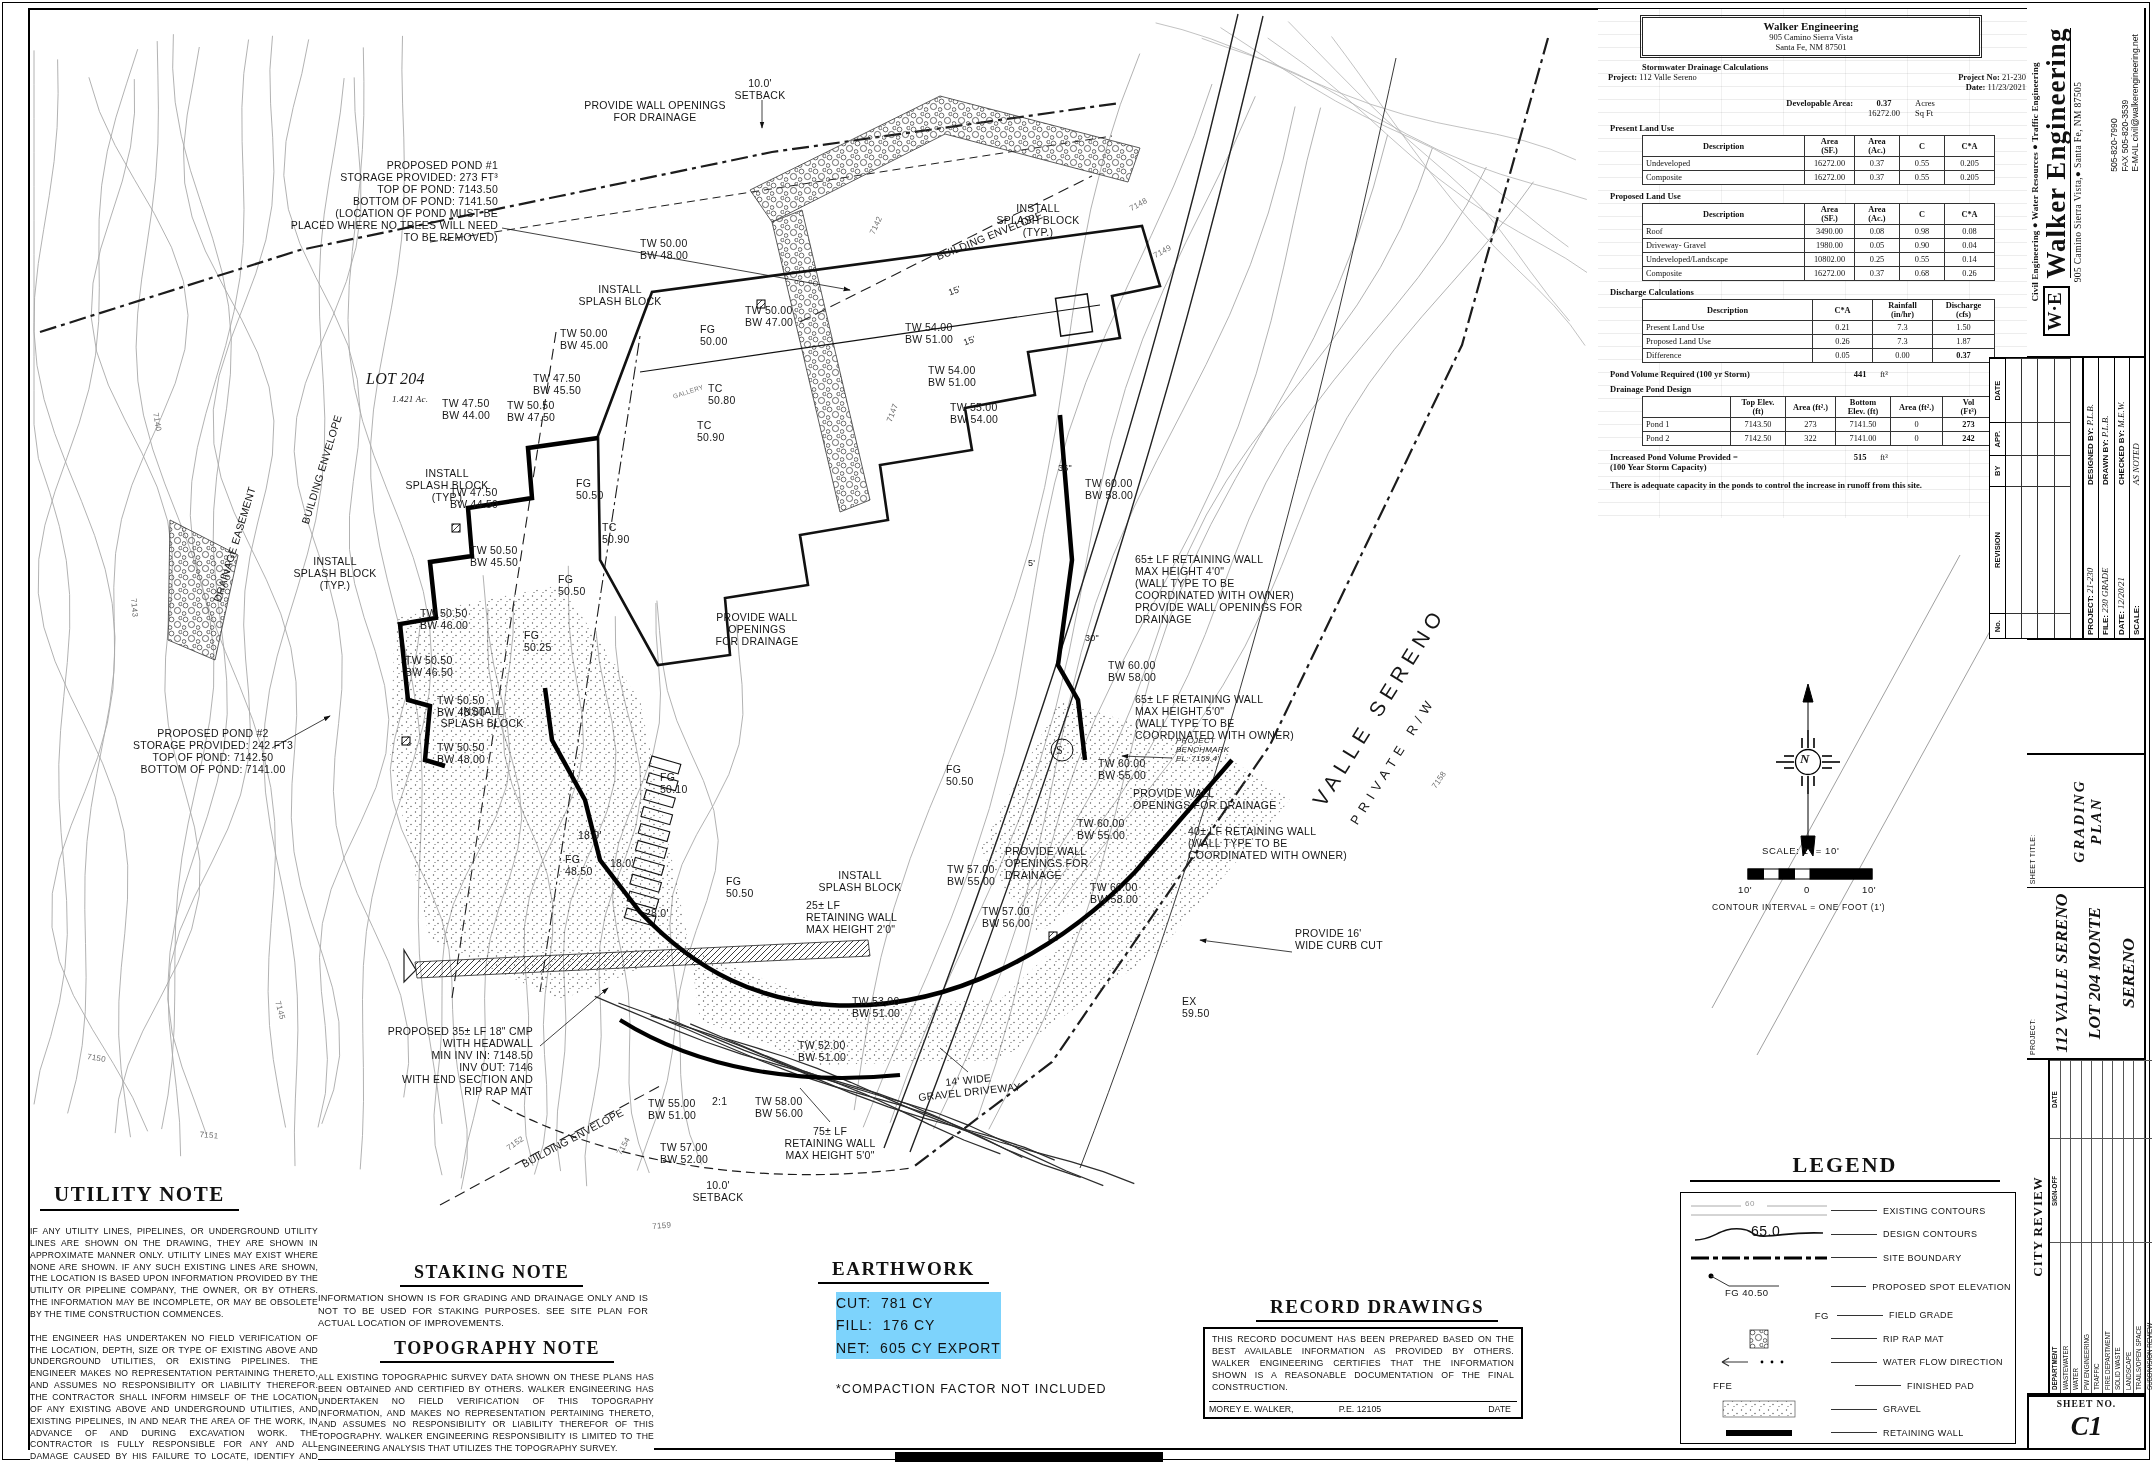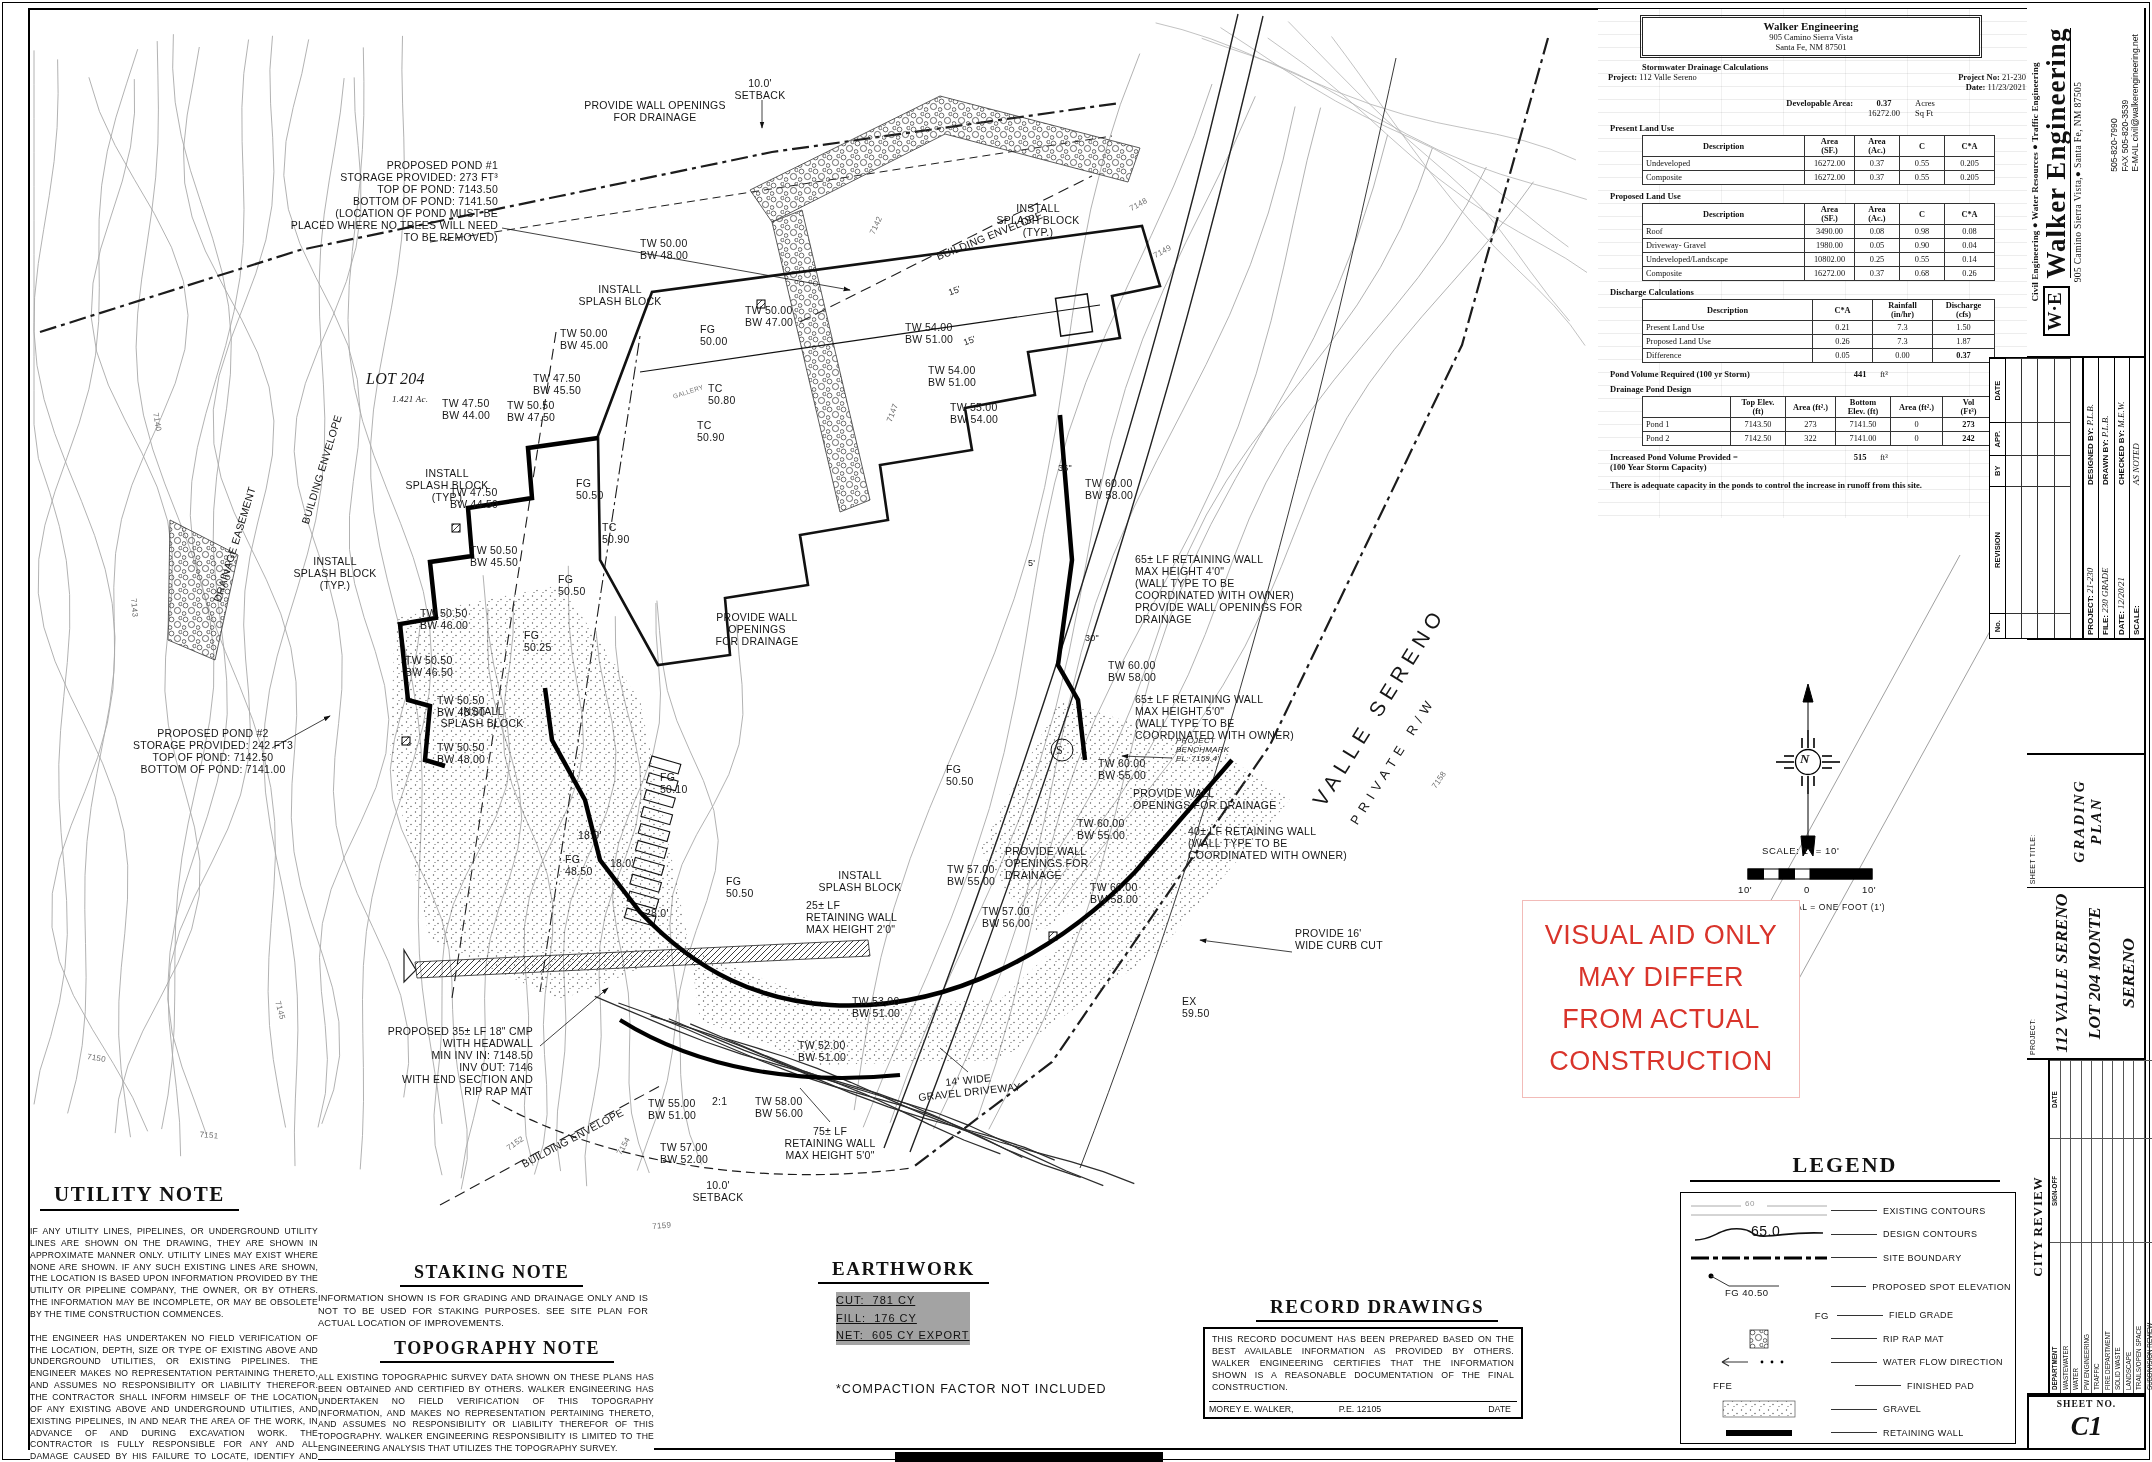--- a/index.html
+++ b/index.html
@@ -103,21 +103,21 @@
 
   
   #compass{position:absolute;left:1700px;top:660px;width:230px;height:260px;z-index:3;}
   #compass .txt{position:absolute;font-size:9.5px;letter-spacing:.6px;white-space:nowrap;}
 
   
   .note-title{position:absolute;z-index:5;font-family:"Liberation Serif",serif;font-weight:bold;
       border-bottom:2px solid #000;padding:0 14px 2px 14px;letter-spacing:1.5px;background:#fff;white-space:nowrap;}
   .note-body{position:absolute;z-index:5;font-size:9.2px;line-height:1.38;letter-spacing:.2px;
       white-space:pre-line;background:#fff;text-align:justify;}
-  #earthwork-lines{position:absolute;z-index:5;font-size:11px;line-height:1.6;letter-spacing:1px;white-space:pre;background:#a3a3a3;text-decoration:underline;}
+  #earthwork-lines{position:absolute;z-index:5;font-size:14px;line-height:1.6;letter-spacing:1px;white-space:pre;background:#7dd3fc;}
   #compaction{position:absolute;z-index:5;font-size:12.5px;letter-spacing:1px;background:#fff;}
   #record-box{position:absolute;left:1203px;top:1327px;width:320px;height:92px;border:2.5px solid #000;
       background:#fff;z-index:5;padding:5px 7px 0 7px;box-sizing:border-box;}
   #record-box .bd{font-size:8.8px;line-height:1.35;letter-spacing:.2px;text-align:justify;}
   #record-sig{position:absolute;left:4px;right:4px;bottom:3px;border-top:1px solid #000;
       display:flex;font-size:8.8px;padding-top:2px;gap:20px;}
   #record-sig span{flex:1;}
   #record-sig .m{text-align:center;}
   #record-sig .d{text-align:right;padding-right:6px;}
   #botbar{position:absolute;left:895px;top:1452px;width:268px;height:10px;background:#000;z-index:5;}
@@ -847,26 +847,20 @@
         <div>E-MAIL civil@walkerengineering.net</div>
       </div>
     </div>
   </div>
 
   <div id="sheetno">
     <div class="l1">SHEET NO.</div>
     <div class="l2">C1</div>
   </div>
 
-  <div id="warnbox" style="border-color: rgba(217, 52, 43, 0.333);">
-    <div style="color: rgb(217, 52, 43);">VISUAL AID ONLY
-MAY DIFFER
-FROM ACTUAL
-CONSTRUCTION</div>
-  </div>
 
   <div id="legend-title">LEGEND</div>
   <div id="legend">
     <div class="lg-row">
       <span class="lg-sym">
         <svg width="140" height="22">
             <path d="M2,6 L52,6" stroke="#aaa"></path>
             <path d="M78,6 L138,6" stroke="#aaa"></path>
             <path d="M2,15 L138,15" stroke="#aaa"></path>
           </svg>

